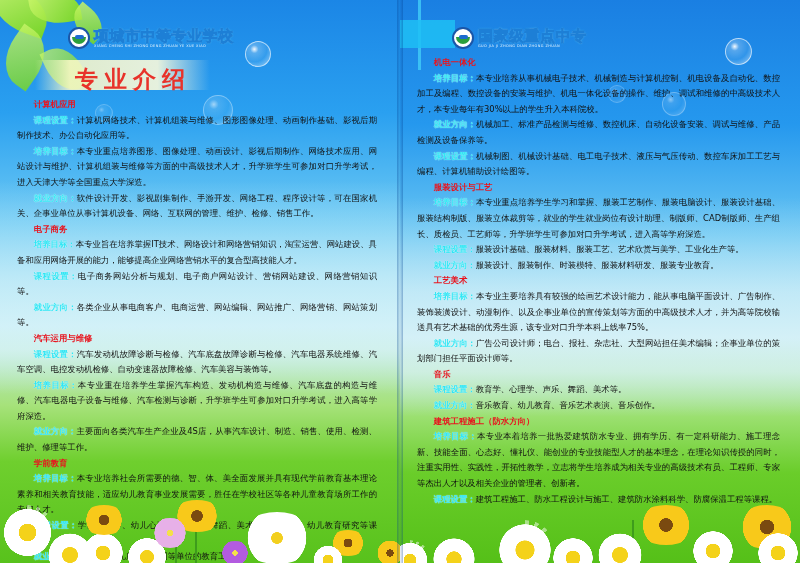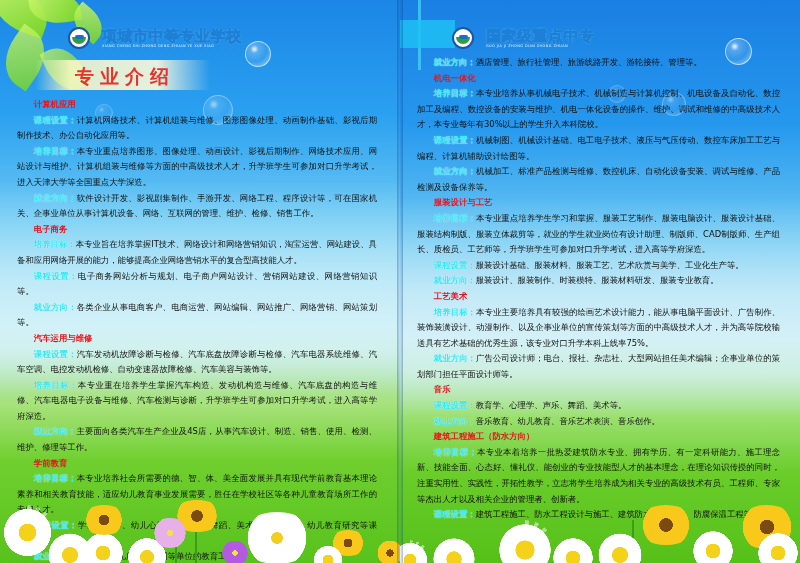--- a/index.html
+++ b/index.html
@@ -24,31 +24,31 @@
 
   
   .leaf { position:absolute; background:linear-gradient(135deg,#c8f56a,#7bd81f); border-radius:0 70% 0 70%; opacity:0.95; }
 
   
   .bubble { position:absolute; border-radius:50%;
     background: radial-gradient(circle at 35% 30%, rgba(255,255,255,0.95) 0%, rgba(255,255,255,0.25) 18%, rgba(180,230,255,0.12) 55%, rgba(255,255,255,0.55) 100%);
     border:1px solid rgba(255,255,255,0.6); }
 
   
-  .logo-row { position:absolute; display:flex; align-items:flex-end; gap:12px; }
+  .logo-row { position:absolute; display:flex; align-items:flex-end; gap:4px; }
   .logo-badge { width:22px; height:22px; border-radius:50%; background:#fff; border:2px solid #1b56a8; position:relative; overflow:hidden; }
   .logo-badge::before { content:""; position:absolute; left:2px; right:2px; bottom:3px; height:7px; background:#2c9f3c; border-radius:0 0 8px 8px; }
   .logo-badge::after { content:""; position:absolute; left:5px; top:6px; width:9px; height:4px; background:#1c6bd0; border-radius:2px; }
   .logo-text-wrap { display:flex; flex-direction:column; }
   .logo-title { font-weight:bold; font-size:15px; color:#ffffff; -webkit-text-stroke:1px #1d7fd6; letter-spacing:0.5px; line-height:16px; text-shadow:0 0 2px #5ad0ff; }
   .logo-sub { font-size:3.5px; color:#e8f6ff; letter-spacing:0.4px; line-height:5px; white-space:nowrap; }
 
   .section-banner { position:absolute; left:35px; top:60px; width:175px; height:30px;
     background:linear-gradient(90deg, rgba(255,255,255,0) 0%, rgba(255,250,200,0.85) 20%, rgba(250,250,220,0.9) 70%, rgba(255,255,255,0) 100%); }
-  .section-banner span { position:absolute; left:40px; top:4px; font-size:19px; font-weight:bold; color:#e8322a; letter-spacing:6px; }
+  .section-banner span { position:absolute; left:40px; top:4px; font-size:23px; font-weight:bold; color:#e8322a; letter-spacing:6px; }
 
   
   .content { position:absolute; font-size:8.4px; line-height:15.6px; color:#111; }
   .content p { text-indent:2em; text-align:justify; margin:0; }
   .content .hd { color:#e8141e; font-weight:bold; text-indent:2em; }
   .content .lbl { color:#2fe6f4; font-weight:bold; text-shadow:0 0 1px #ffffff; }
 
   
   .flower { position:absolute; border-radius:50%; }
   .daisy { background:radial-gradient(circle, #f4d21a 0 22%, #ffffff 23% 60%, rgba(255,255,255,0) 61%); }
@@ -138,26 +138,25 @@
 
     <div class="logo-row" style="left:52px;top:27px;">
       <div class="logo-badge"></div>
       <div class="logo-text-wrap">
         <div class="logo-title">国家级重点中专</div>
         <div class="logo-sub">GUO JIA JI ZHONG DIAN ZHONG ZHUAN</div>
       </div>
     </div>
 
     <div class="content" style="left:17px;top:55px;width:363px;">
-      <p><span class="lbl">就业方向：</span><span>酒店管理、旅行社管理、旅游线路开发、游轮接待、管理等。</span></p>
 
       <div class="hd">机电一体化</div>
       <p><span class="lbl">培养目标：</span><span>本专业培养从事机械电子技术、机械制造与计算机控制、机电设备及自动化、数控加工及编程、数控设备的安装与维护、机电一体化设备的操作、维护、调试和维修的中高级技术人才，本专业每年有30%以上的学生升入本科院校。</span></p>
+      <p><span class="lbl">就业方向：</span><span>机械加工、标准产品检测与维修、数控机床、自动化设备安装、调试与维修、产品检测及设备保养等。</span></p>
       <p><span class="lbl">课程设置：</span><span>机械制图、机械设计基础、电工电子技术、液压与气压传动、数控车床加工工艺与编程、计算机辅助设计绘图等。</span></p>
-      <p><span class="lbl">就业方向：</span><span>机械加工、标准产品检测与维修、数控机床、自动化设备安装、调试与维修、产品检测及设备保养等。</span></p>
 
       <div class="hd">服装设计与工艺</div>
       <p><span class="lbl">培养目标：</span><span>本专业重点培养学生学习和掌握、服装工艺制作、服装电脑设计、服装设计基础、服装结构制版、服装立体裁剪等，就业的学生就业岗位有设计助理、制版师、CAD制版师、生产组长、质检员、工艺师等，升学班学生可参加对口升学考试，进入高等学府深造。</span></p>
       <p><span class="lbl">课程设置：</span><span>服装设计基础、服装材料、服装工艺、艺术欣赏与美学、工业化生产等。</span></p>
       <p><span class="lbl">就业方向：</span><span>服装设计、服装制作、时装模特、服装材料研发、服装专业教育。</span></p>
 
       <div class="hd">工艺美术</div>
       <p><span class="lbl">培养目标：</span><span>本专业主要培养具有较强的绘画艺术设计能力，能从事电脑平面设计、广告制作、装饰装潢设计、动漫制作、以及企事业单位的宣传策划等方面的中高级技术人才，并为高等院校输送具有艺术基础的优秀生源，该专业对口升学本科上线率75%。</span></p>
       <p><span class="lbl">就业方向：</span><span>广告公司设计师；电台、报社、杂志社、大型网站担任美术编辑；企事业单位的策划部门担任平面设计师等。</span></p>
 

